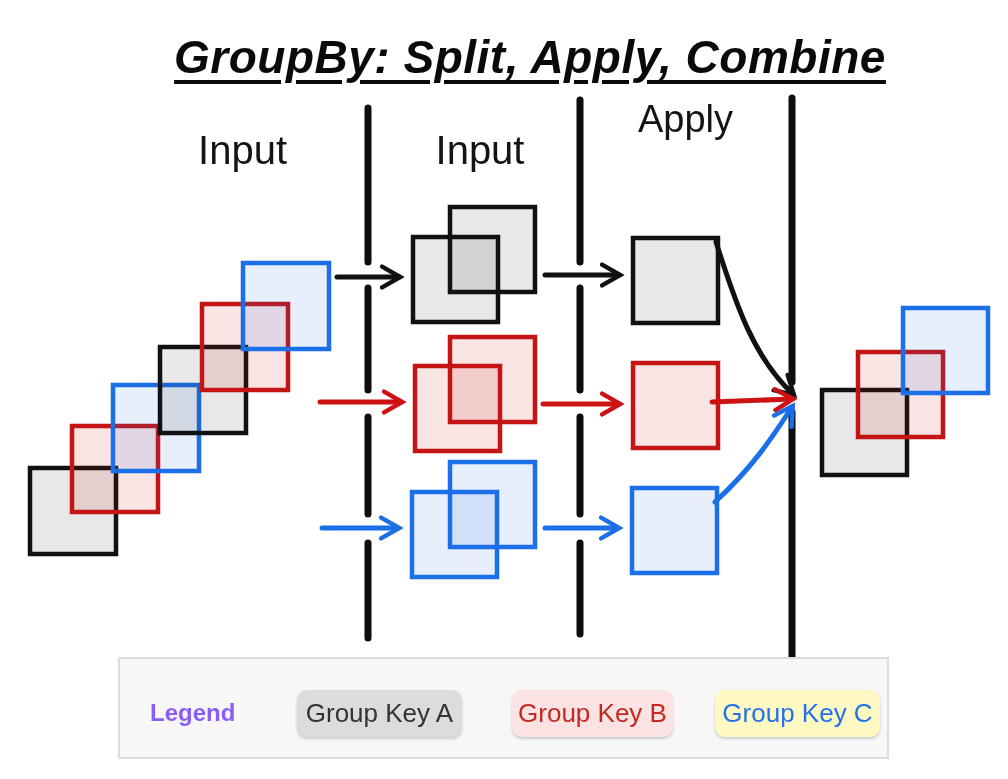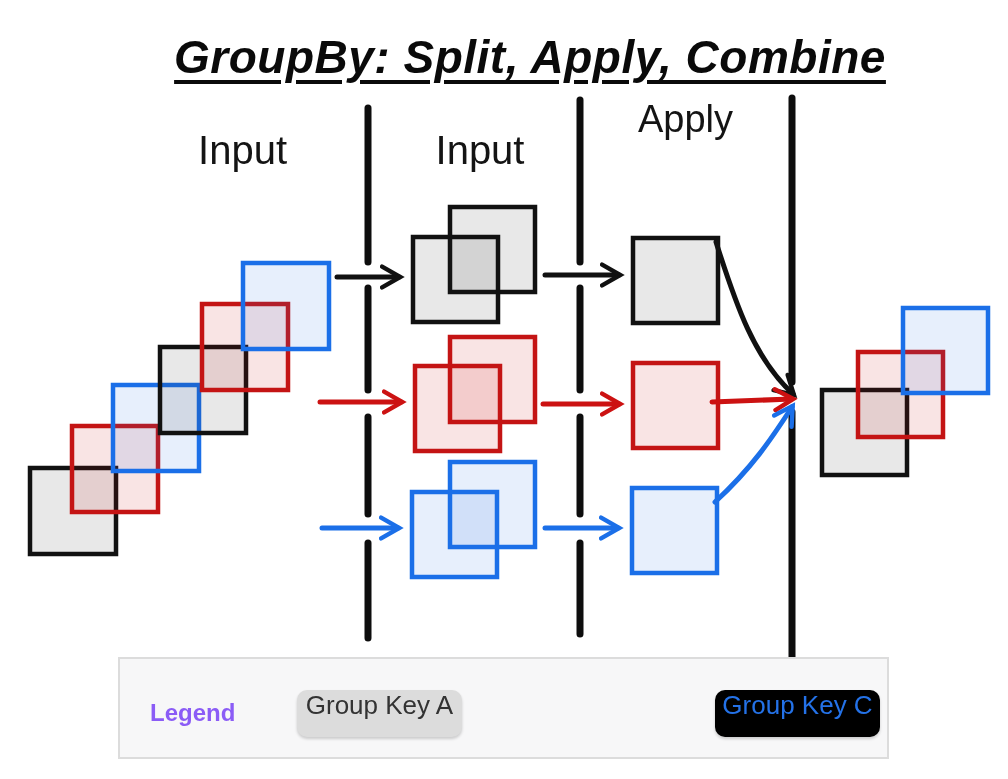--- a/index.html
+++ b/index.html
@@ -31,26 +31,26 @@
   .arrow.b{stroke:#cc1212;}
   .arrow.c{stroke:#1b6fe8;}
   
   .legend-panel{
     left:118px;top:657px;width:771px;height:102px;
     background:#f7f7f8;border:2px solid #dcdcdc;box-sizing:border-box;
   }
   .legend-title{left:150px;top:699px;font-size:24px;font-weight:bold;color:#8b5cf6;}
   .pill{
     top:690px;height:47px;border-radius:10px;box-sizing:border-box;
-    display:flex;align-items:flex-start;justify-content:center;
+    display:flex;align-items:center;justify-content:center;
     font-size:26px;box-shadow:0 2px 3px rgba(0,0,0,0.18);
   }
   .pill-a{left:297px;width:165px;background:#dcdcdc;color:#333333;}
   .pill-b{left:512px;width:161px;background:#fbe3e3;color:#c42a21;}
-  .pill-c{left:715px;width:165px;background:#000000;color:#2472e8;}
+  .pill-c{left:715px;width:165px;background:#fef9c3;color:#2472e8;}
 </style>
 </head>
 <body>
 
 <div id="stage">
 
   <svg width="1008" height="779" viewBox="0 0 1008 779">
     <defs>
       <marker id="ah-a" viewBox="0 0 10 10" refX="7.5" refY="5" markerWidth="5.2" markerHeight="5.2" orient="auto-start-reverse" markerUnits="strokeWidth">
         <path d="M 1 1 L 8 5 L 1 9" fill="none" stroke="#111111" stroke-width="1.7" stroke-linecap="round" stroke-linejoin="miter"></path>
@@ -132,17 +132,20 @@
   <div class="abs colhead h-split">Input</div>
   <div class="abs colhead h-apply">
     <div>Apply</div>
   </div>
 
   <div class="abs legend-panel"></div>
   <div class="abs legend-title">Legend</div>
   <div class="abs pill pill-a">
     <span>Group Key A</span>
   </div>
+  <div class="abs pill pill-b">
+    <span>Group Key B</span>
+  </div>
   <div class="abs pill pill-c">
     <span>Group Key C</span>
   </div>
 
 </div>
 
 </body></html>

